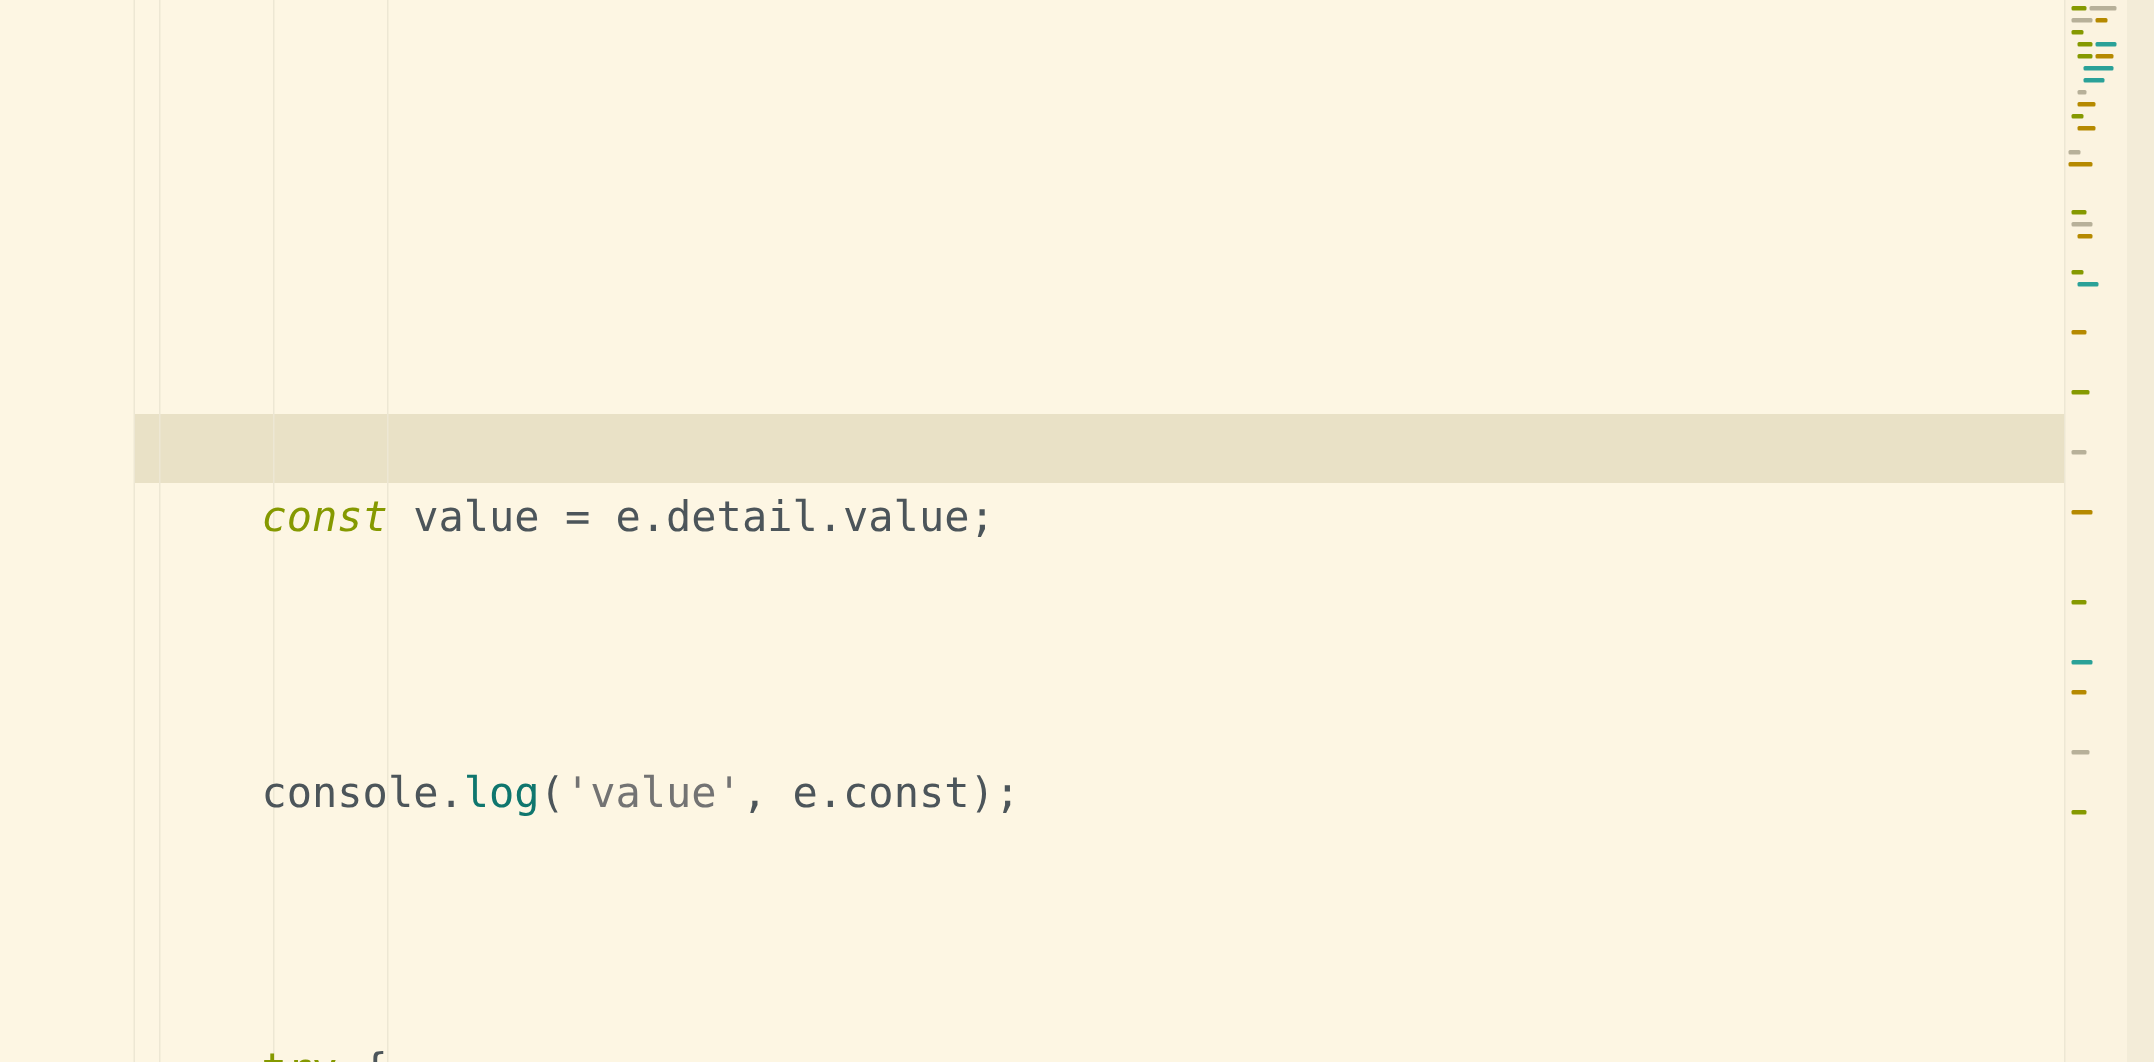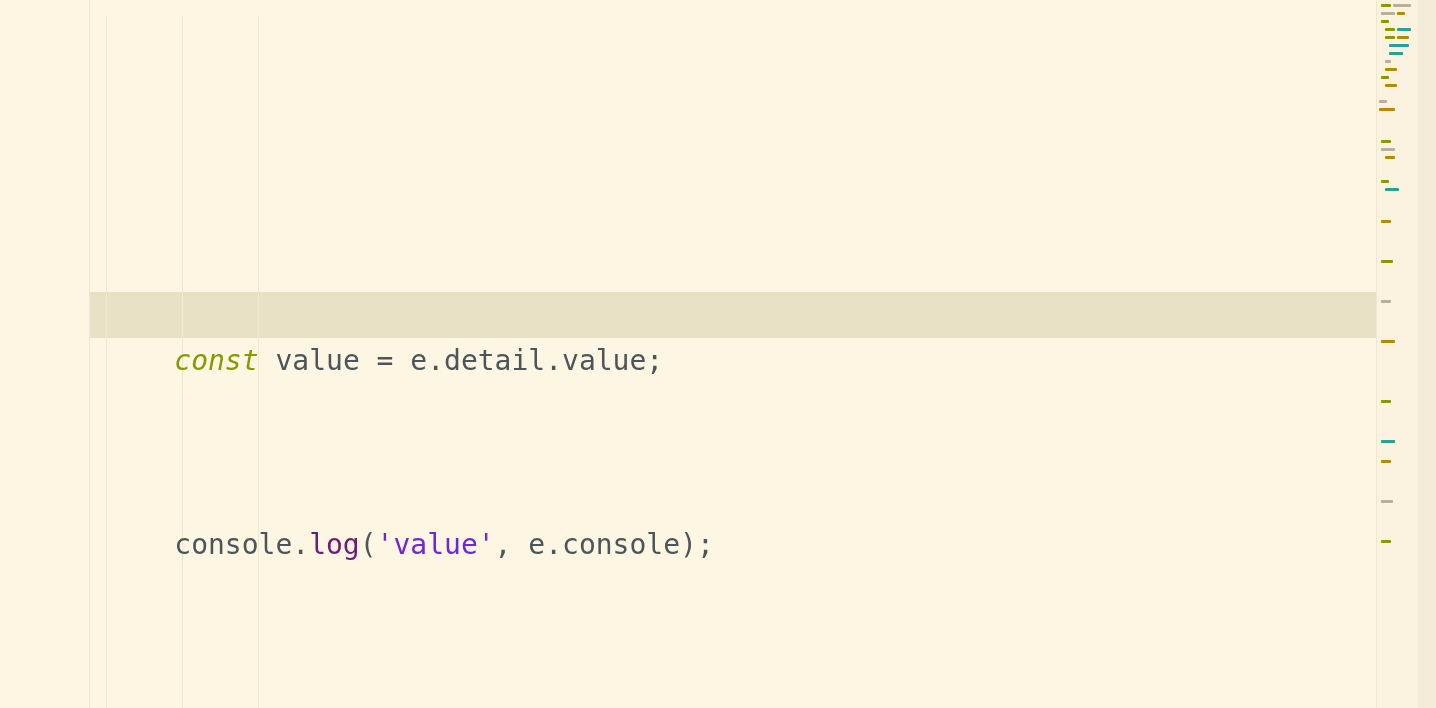--- a/index.html
+++ b/index.html
@@ -25,21 +25,20 @@
     border-right: 1px solid #EDE7D4;
     flex-shrink: 0;
   }
   .code {
     position: relative;
     flex: 1;
     white-space: pre;
     color: #4d4d4c;
     padding-top: 0px;
     overflow: hidden;
-    margin-top: 16px;
   }
   .line {
     position: relative;
     height: 46px;
     padding-left: 0;
   }
   .guide {
     position: absolute;
     top: 0;
     bottom: 0;
@@ -49,22 +48,22 @@
   .hl-line {
     position: absolute;
     left: 0;
     width: 100%;
     height: 46px;
     background: #E9E1C6;
   }
   .kw-it { color: #859900; font-style: italic; }
   .kw { color: #859900; }
   .ident { color: #4C555A; }
-  .method { color: #701a75; }
-  .str { color: #6d28d9; }
+  .method { color: #0f766e; }
+  .str { color: #737373; }
   .minimap {
     width: 42px;
     height: 100%;
     background: #FBF3E0;
     border-left: 1px solid #EDE7D4;
     flex-shrink: 0;
     position: relative;
     overflow: hidden;
   }
   .mm-seg { position:absolute; height:3px; border-radius:1px; }
@@ -96,21 +95,21 @@
 
     <div class="indent-guides">
       <div class="guide" style="left:16px;"></div>
       <div class="guide" style="left:92px;"></div>
       <div class="guide" style="left:168px;"></div>
     </div>
 
     
     <div class="line"><span class="ln">     <span class="kw-it">const</span><span class="ident"> value = e.detail.value;</span></span></div>
     
-    <div class="line"><span class="ln">     <span class="ident">console.</span><span class="method">log</span><span class="ident">(</span><span class="str">'value'</span><span class="ident">, e.console);</span></span></div>
+    <div class="line"><span class="ln">     <span class="ident">console.</span><span class="method">log</span><span class="ident">(</span><span class="str">'value'</span><span class="ident">, e.const);</span></span></div>
     
     <div class="line"><span class="ln">     <span class="kw">try</span><span class="ident"> {</span></span></div>
     
     
     
     
     
     
     
     

